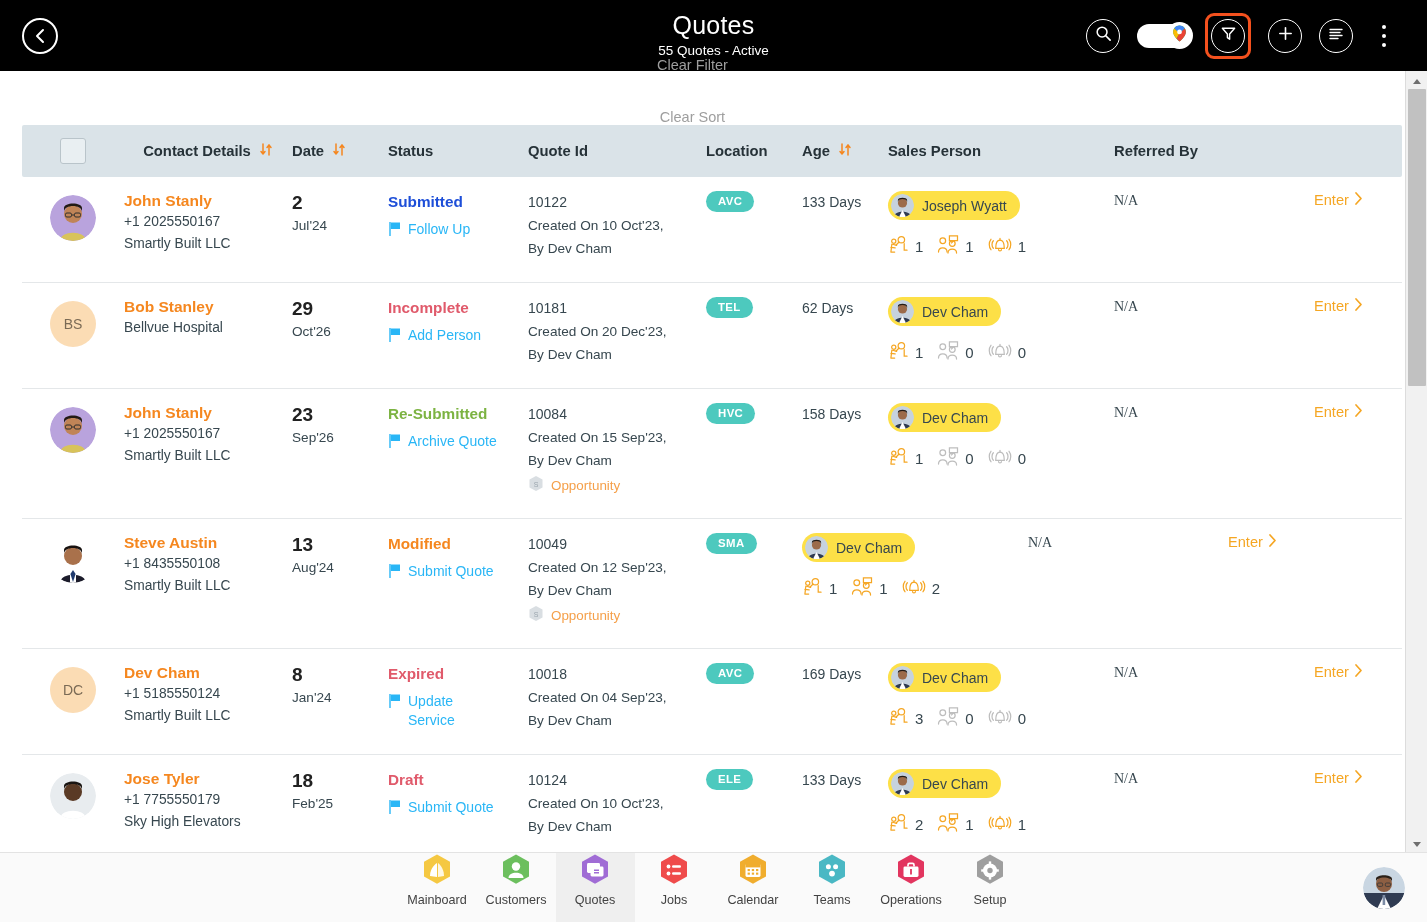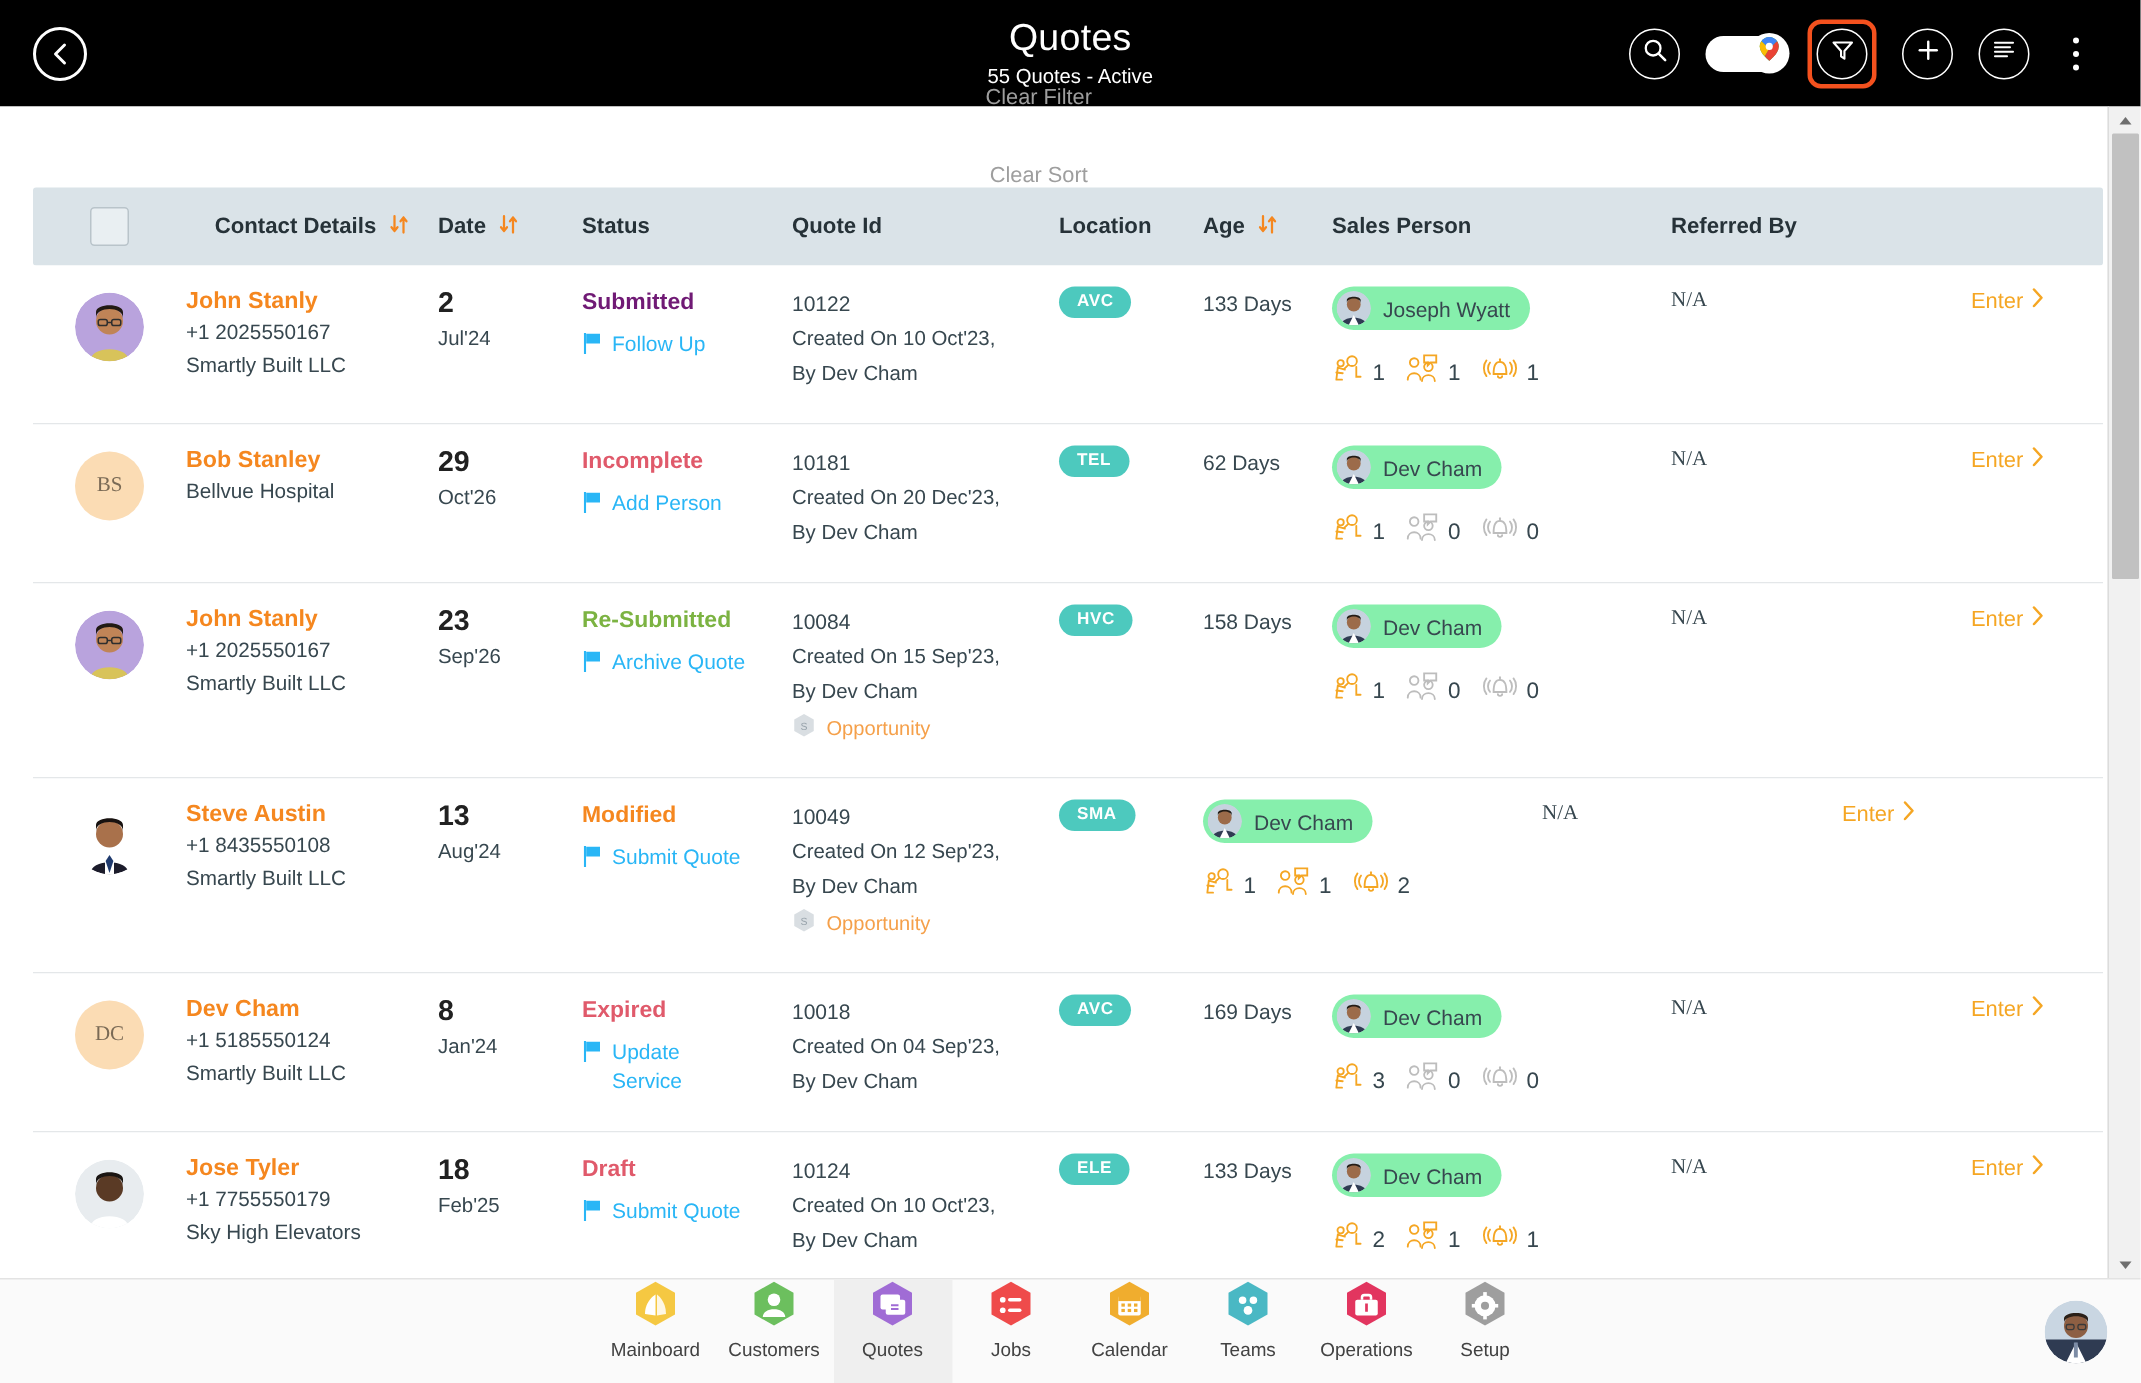--- a/index.html
+++ b/index.html
@@ -122,21 +122,21 @@
   .trow {
     display: flex; border-bottom: 1px solid #e4e7e9;
     background: #ffffff; min-height: 106px; padding-top: 14px;
   }
   .trow.tall { min-height: 130px; }
 
   .avatar-cell { width: 102px; display: flex; justify-content: center; padding-top: 4px; }
   .avatar {
     width: 46px; height: 46px; border-radius: 50%;
     overflow: hidden; display: flex; align-items: center;
-    justify-content: center; font-size: 14px; color: #7a6a55; font-family: Liberation Serif, serif;
+    justify-content: center; font-size: 14px; color: #7a6a55;
   }
   .avatar svg { display: block; }
 
   .cname {
     color: #f5871f; font-size: 15.5px; font-weight: bold;
     line-height: 20px; cursor: pointer;
   }
   .cmeta { color: #37474f; font-size: 13.8px; line-height: 22px; }
 
   .dnum { color: #212121; font-size: 19px; font-weight: bold; line-height: 24px; }
@@ -160,21 +160,21 @@
   .loc-badge {
     display: inline-block; background: #4dc9be; color: #ffffff;
     font-size: 11.4px; font-weight: bold; letter-spacing: .4px;
     padding: 4px 12px 5px; border-radius: 11px;
   }
 
   .age { color: #37474f; font-size: 14px; line-height: 22px; }
 
   .sp-chip {
     display: inline-flex; align-items: center; gap: 8px;
-    background: #86efac; border-radius: 16px;
+    background: #fde047; border-radius: 16px;
     padding: 3px 13px 3px 3px; max-width: 200px;
   }
   .sp-chip .pic {
     width: 23px; height: 23px; border-radius: 50%; overflow: hidden;
     flex: 0 0 auto; display: block;
   }
   .sp-name { color: #37474f; font-size: 14px; white-space: nowrap; }
   .sp-counts { display: flex; align-items: center; gap: 5px; margin-top: 14px; }
   .sp-counts .grp { display: flex; align-items: center; gap: 6px; margin-right: 9px; }
   .sp-counts .num { color: #37474f; font-size: 15px; }
@@ -391,21 +391,21 @@
           <div class="c-name">
             <div class="cname">John Stanly</div>
             <div class="cmeta">+1 2025550167</div>
             <div class="cmeta">Smartly Built LLC</div>
           </div>
           <div class="c-date">
             <div class="dnum">2</div>
             <div class="dmon">Jul'24</div>
           </div>
           <div class="c-stat">
-            <div class="stat" style="color:#701a75">Submitted</div>
+            <div class="stat" style="color:#1d4ed8">Submitted</div>
             <div class="stat-action">
               <span class="flag"><svg width="14" height="16" viewBox="0 0 14 16">
                   <line x1="2" y1="1" x2="2" y2="15" stroke="#29b6f6" stroke-width="1.4"></line>
                   <path d="M2.8 1.5 H12 L12 8 H2.8 Z" fill="#29b6f6"></path>
                 </svg></span>
               <span>Follow Up</span>
             </div>
           </div>
           <div class="c-quote">
             <div class="qid">10122</div>

